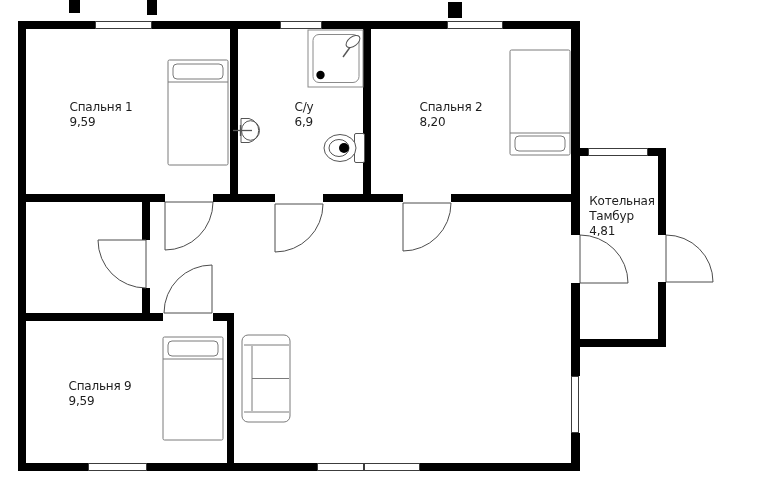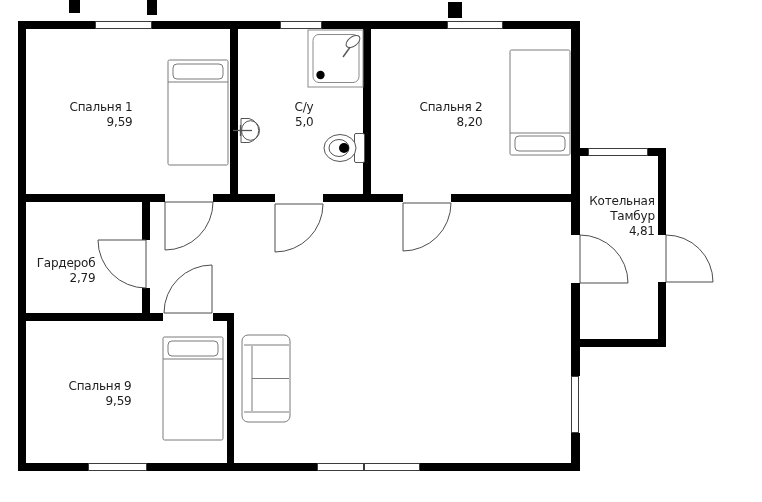--- a/index.html
+++ b/index.html
@@ -7,21 +7,21 @@
     position:relative;
     width:762px;height:502px;
     background:#ffffff;
     font-family:"DejaVu Sans", sans-serif;
     overflow:hidden;
   }
   .plan svg{position:absolute;left:0;top:0;}
   .room-label{
     position:absolute;
     transform:translate(-50%,-50%);
-    text-align:right;
+    text-align:left;
     font-size:12px;
     line-height:15px;
     letter-spacing:-0.2px;
     color:#1d1d1d;
     white-space:nowrap;
     pointer-events:none;
   }
 </style>
 </head>
 <body>
@@ -153,37 +153,33 @@
     </g>
   </svg>
 
   <div class="room-label" style="left:101px;top:115px">
     <div>Спальня 1</div>
     <div>9,59</div>
   </div>
 
   <div class="room-label" style="left:304px;top:115px">
     <div>С/у</div>
-    <div>5,0</div>
+    <div>6,9</div>
   </div>
 
   <div class="room-label" style="left:451px;top:115px">
     <div>Спальня 2</div>
     <div>8,20</div>
   </div>
 
   <div class="room-label" style="left:622px;top:216px">
     <div>Котельная</div>
     <div>Тамбур</div>
     <div>4,81</div>
   </div>
 
-  <div class="room-label" style="left:66px;top:271px">
-    <div>Гардероб</div>
-    <div>2,79</div>
-  </div>
 
   <div class="room-label" style="left:100px;top:394px">
     <div>Спальня 9</div>
     <div>9,59</div>
   </div>
 
 </div>
 
 </body></html>

